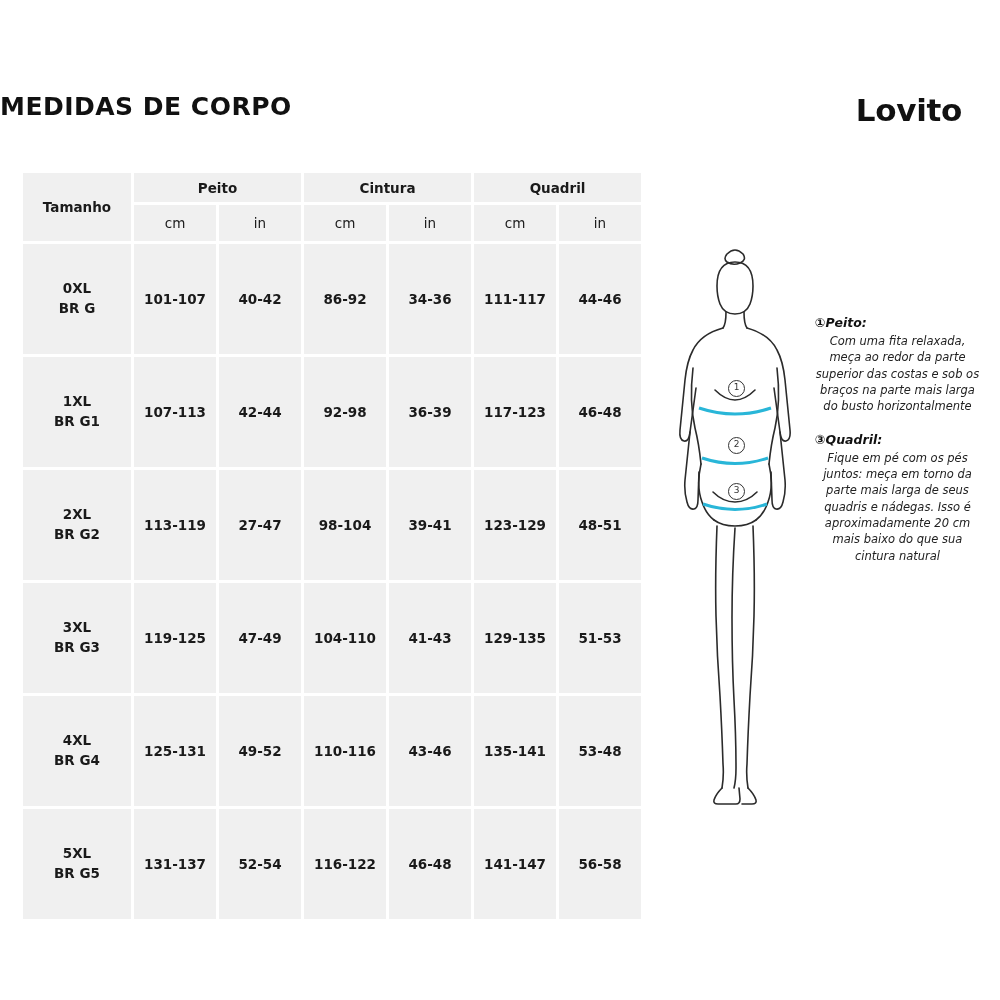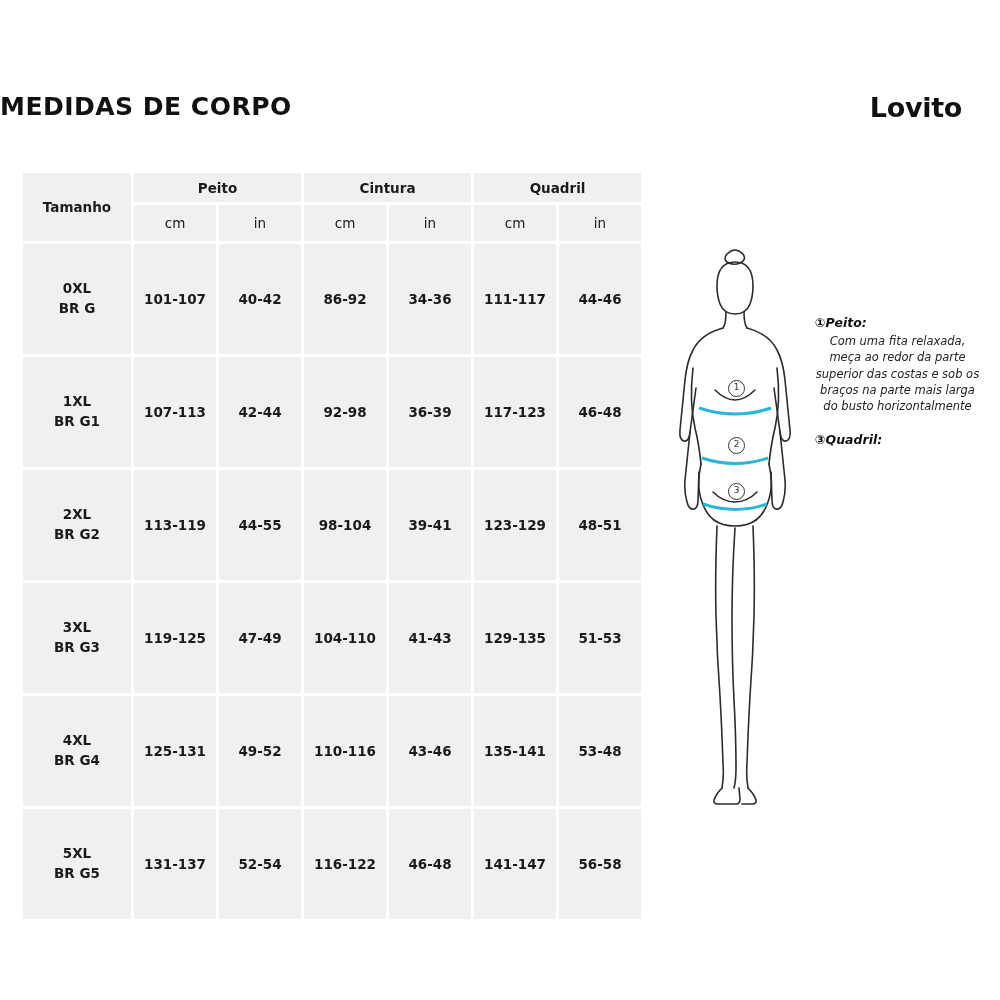--- a/index.html
+++ b/index.html
@@ -32,21 +32,21 @@
     text-align: left;
     font-size: 25px;
     font-weight: bold;
     letter-spacing: 0.5px;
     color: #111;
   }
   .brand {
     position: absolute;
     right: 38px;
     top: 92px;
-    font-size: 27px;
+    font-size: 31px;
     font-weight: bold;
     letter-spacing: -0.3px;
     color: #111;
   }
 
   
   .table-wrap {
     position: absolute;
     left: 20px;
     top: 170px;
@@ -201,21 +201,21 @@
         <td class="cell-val">36-39</td>
         <td class="cell-val">117-123</td>
         <td class="cell-val">46-48</td>
       </tr>
       <tr>
         <td class="row-size">
           <div>2XL</div>
           <div>BR G2</div>
         </td>
         <td class="cell-val">113-119</td>
-        <td class="cell-val">44-55</td>
+        <td class="cell-val">27-47</td>
         <td class="cell-val">98-104</td>
         <td class="cell-val">39-41</td>
         <td class="cell-val">123-129</td>
         <td class="cell-val">48-51</td>
       </tr>
       <tr>
         <td class="row-size">
           <div>3XL</div>
           <div>BR G3</div>
         </td>
@@ -301,14 +301,15 @@
   <div class="circ-num" style="left:73px; top:243px;">3</div>
 </div>
 
 <div class="notes">
   <div class="note-block">
     <div class="note-title">①Peito:</div>
     <div class="note-body">Com uma fita relaxada, meça ao redor da parte superior das costas e sob os braços na parte mais larga do busto horizontalmente</div>
   </div>
   <div class="note-block">
     <div class="note-title">③Quadril:</div>
+    <div class="note-body">Fique em pé com os pés juntos: meça em torno da parte mais larga de seus quadris e nádegas. Isso é aproximadamente 20 cm mais baixo do que sua cintura natural</div>
   </div>
 </div>
 
 </body></html>

